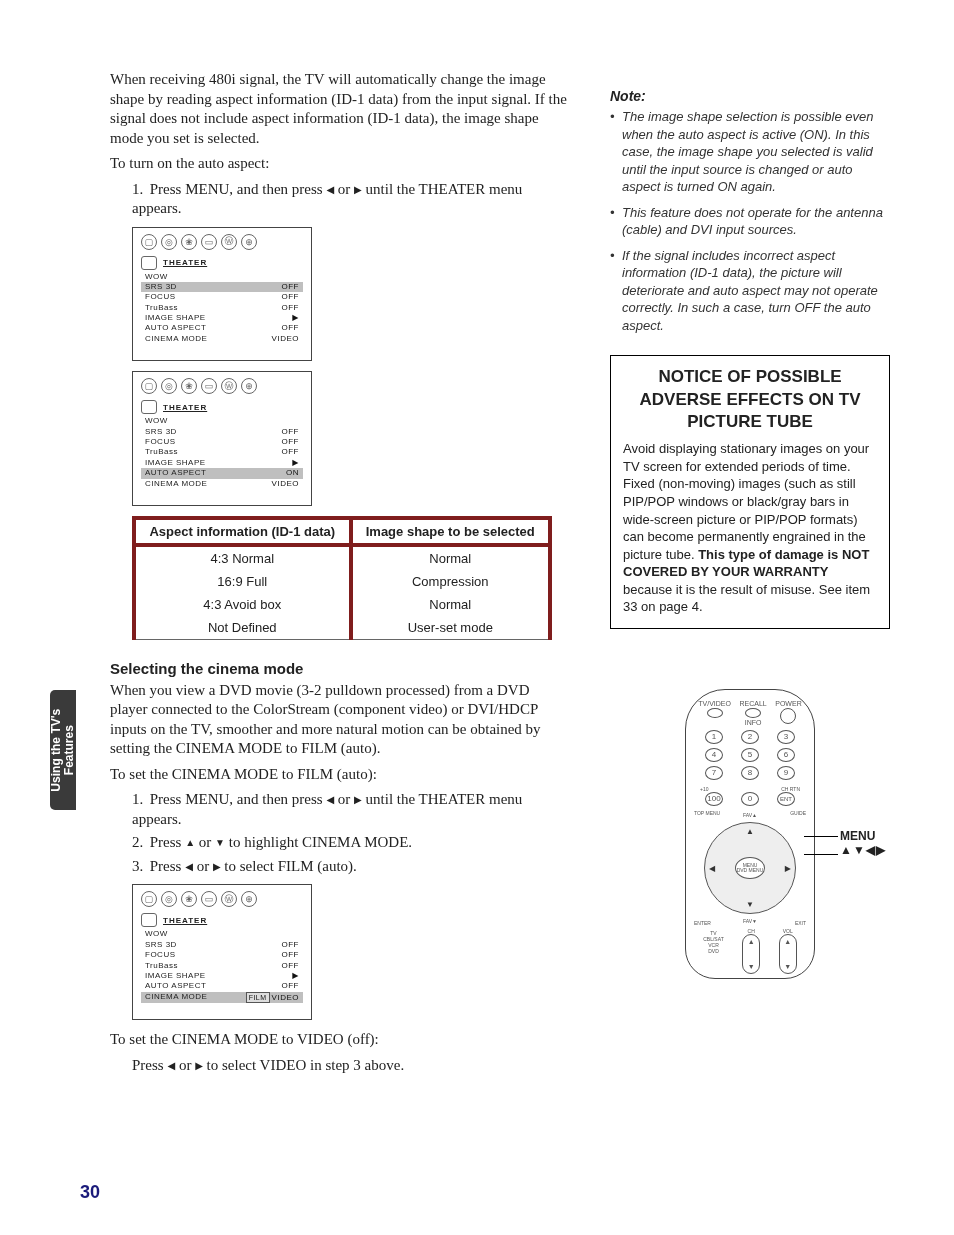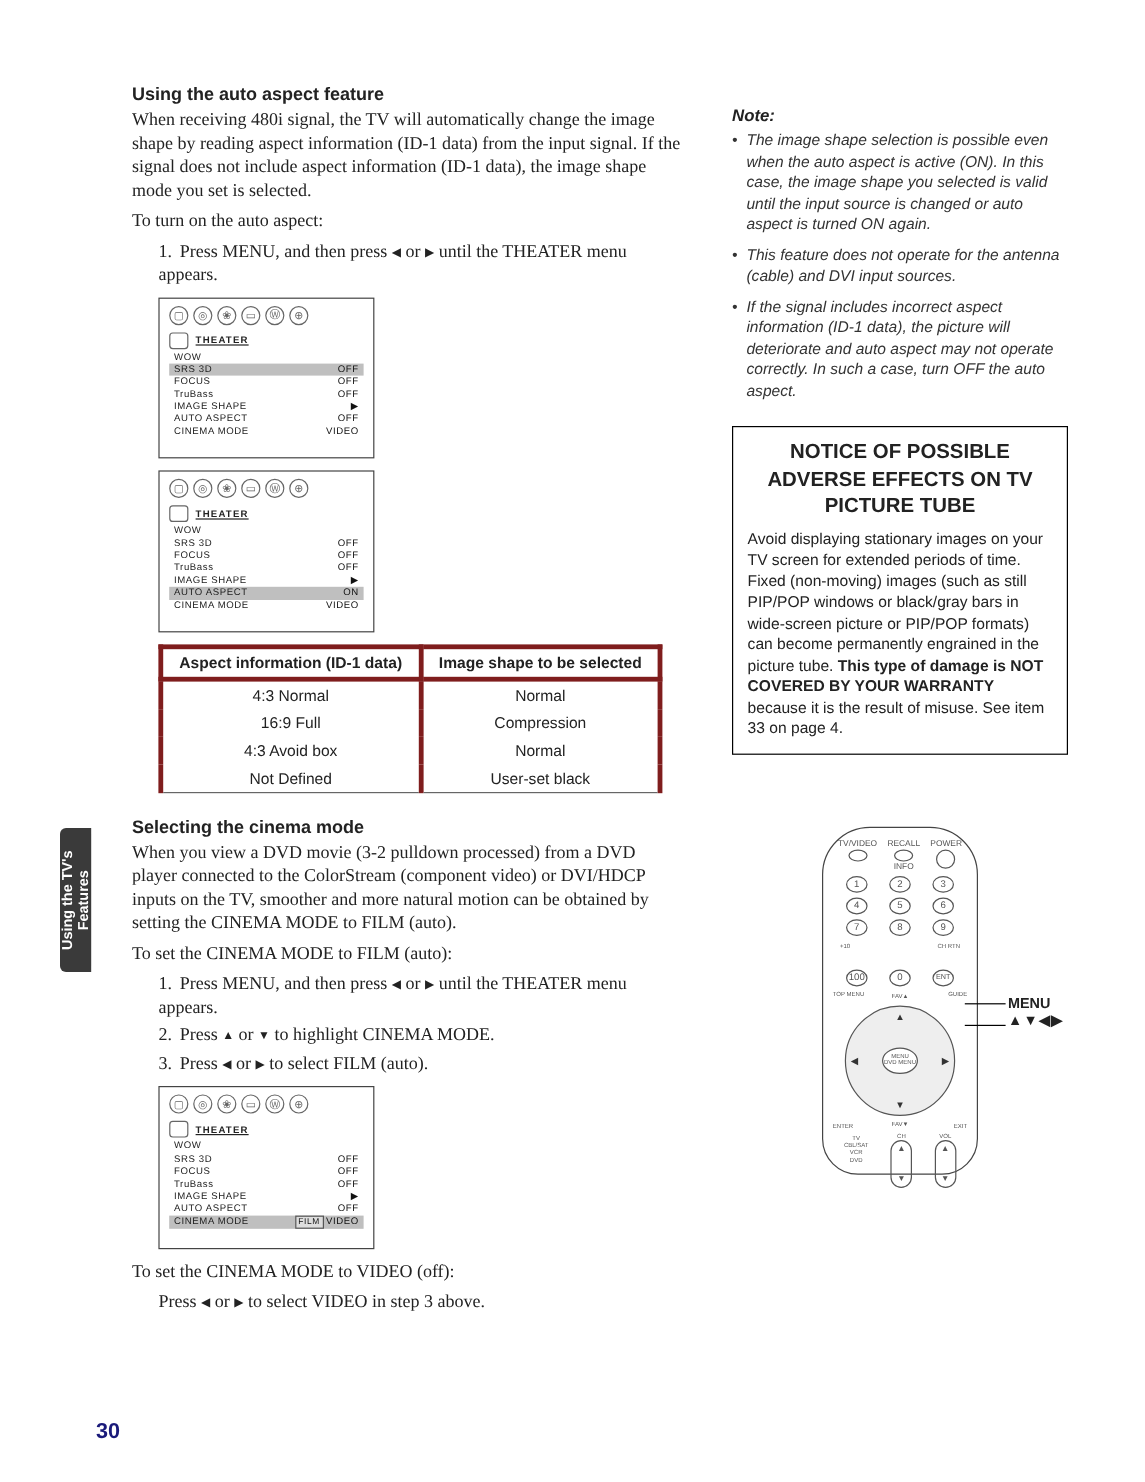--- a/index.html
+++ b/index.html
@@ -97,21 +97,20 @@
 
 <div class="side-tab">
     <span>Using the TV's<br>Features</span>
   </div>
 <div class="page-num">30</div>
 
 <div class="page clearfix">
 
   <div class="main-col">
 
-    <h3>Using the auto aspect feature</h3>
     <p>When receiving 480i signal, the TV will automatically change the image shape by reading aspect information (ID-1 data) from the input signal. If the signal does not include aspect information (ID-1 data), the image shape mode you set is selected.</p>
     <p>To turn on the auto aspect:</p>
     <div class="ol">
       <div class="li">
         <span class="num">1.</span>
         <span>Press MENU, and then press </span><span class="tri">◀</span><span> or </span><span class="tri">▶</span><span> until the THEATER menu appears.</span>
       </div>
     </div>
 
     <div class="menu-box">
@@ -216,21 +215,21 @@
         <tr>
             <td>16:9 Full</td>
             <td>Compression</td>
           </tr>
         <tr>
             <td>4:3 Avoid box</td>
             <td>Normal</td>
           </tr>
         <tr>
             <td>Not Defined</td>
-            <td>User-set black</td>
+            <td>User-set mode</td>
           </tr>
       </tbody>
     </table>
 
     <h3 style="margin-top:20px;">Selecting the cinema mode</h3>
     <p>When you view a DVD movie (3-2 pulldown processed) from a DVD player connected to the ColorStream (component video) or DVI/HDCP inputs on the TV, smoother and more natural motion can be obtained by setting the CINEMA MODE to FILM (auto).</p>
     <p>To set the CINEMA MODE to FILM (auto):</p>
     <div class="ol">
       <div class="li">
         <span class="num">1.</span>
@@ -339,21 +338,21 @@
               <div>6</div>
             <div>7</div>
               <div>8</div>
               <div>9</div>
           </div>
           <div style="display:flex; justify-content:space-between; padding:0 6px;">
             <span class="lbl">+10</span>
             <span class="lbl"></span>
             <span class="lbl">CH RTN</span>
           </div>
-          <div class="num-grid" style="margin-top:16px;">
+          <div class="num-grid" style="margin-top:0;">
             <div>100</div>
               <div>0</div>
               <div style="font-size:6px;">ENT</div>
           </div>
           <div style="position:relative;">
             <div class="lbl" style="text-align:center;">FAV▲</div>
             <span class="corner" style="left:0; top:-2px;">TOP MENU</span>
             <span class="corner" style="right:0; top:-2px;">GUIDE</span>
             <div class="dpad-wrap">
               <div class="dpad-arrow da-up">▲</div>

